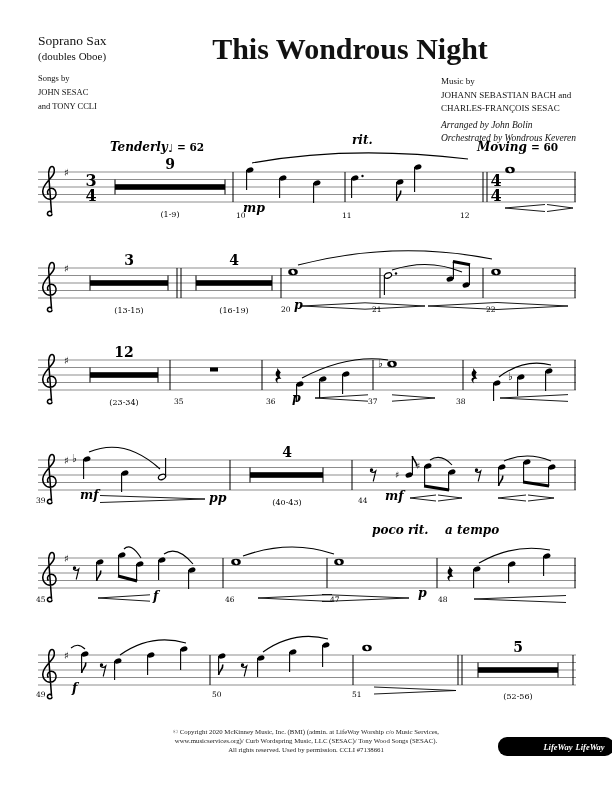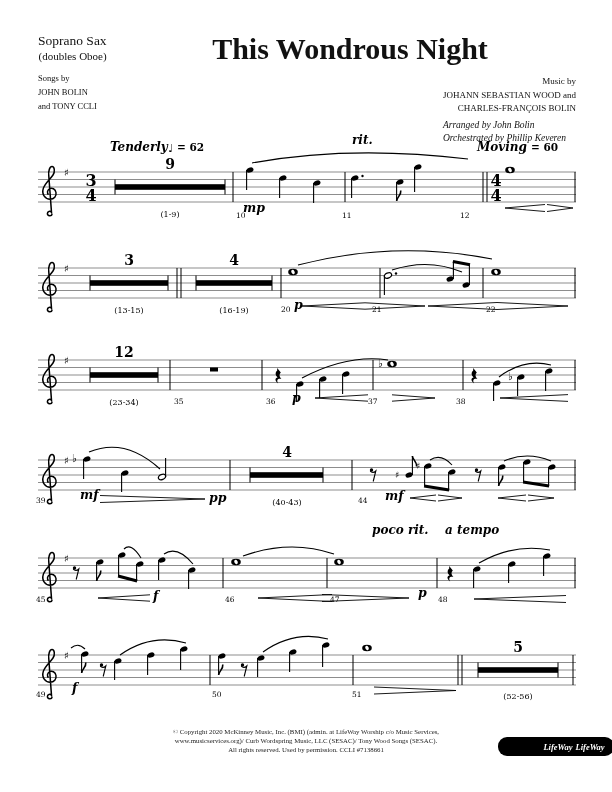--- a/index.html
+++ b/index.html
@@ -1,23 +1,23 @@
 <!DOCTYPE html>
 <html><head>
 <meta charset="utf-8">
 <style>
   html,body{margin:0;padding:0;background:#e8e8e8;}
   #page{position:relative;width:612px;height:792px;background:#ffffff;margin:0 auto;overflow:hidden;
         font-family:"Liberation Serif",serif;color:#111;text-decoration:underline;}
   .abs{position:absolute;}
   .t-instr{font:13.5px "Liberation Serif",serif;}
-  .t-instr2{font:11px "Liberation Serif",serif;text-align:right;}
+  .t-instr2{font:11px "Liberation Serif",serif;}
   .t-small{font:8.5px "Liberation Serif",serif;line-height:14px;}
   .title{font:bold 30px "Liberation Serif",serif;letter-spacing:0px;padding-left:44px;}
-  .t-credit{font:9px "Liberation Serif",serif;line-height:13.5px;text-align:right;}
+  .t-credit{font:9px "Liberation Serif",serif;line-height:13.5px;}
   .t-credit-i{font:italic 9.5px "Liberation Serif",serif;line-height:13px;text-align:left;}
   .t-copy{font:6.8px "Liberation Serif",serif;line-height:8.8px;text-align:center;color:#222;}
   #logo{position:absolute;left:498px;top:737px;width:80px;height:19px;background:#000;border-radius:9px;
         color:#fff;display:flex;align-items:center;justify-content:center;gap:3px;padding-left:36px;}
   #logo span{font:italic bold 8.5px "Liberation Serif",serif;}
   
   .staff{stroke:#8d8d8d;stroke-width:1;}
   .bar{stroke:#000;stroke-width:1;}
   .stem{stroke:#000;stroke-width:1.1;}
   .beam{stroke:#000;stroke-width:3.2;}
@@ -62,33 +62,33 @@
       <path id="flagdn" d="M0,0 C0.2,-4 4.8,-5.5 4.2,-10.5" fill="none" stroke="#000" stroke-width="1.6"></path>
       <path id="flagup" d="M0,0 C0.2,4 4.8,5.5 4.2,10.5" fill="none" stroke="#000" stroke-width="1.6"></path>
     </defs>
   </svg>
 
   <div class="abs" style="left:38px;top:33px;">
     <div class="t-instr">Soprano Sax</div>
     <div class="t-instr2" style="margin-top:1px">(doubles Oboe)</div>
     <div class="t-small" style="margin-top:9px">
       <div>Songs by</div>
-      <div>JOHN BOLIN</div>
+      <div>JOHN SESAC</div>
       <div>and TONY CCLI</div>
     </div>
   </div>
 
   <div class="abs title" style="left:0;top:32px;width:100%;text-align:center;">This Wondrous Night</div>
 
   <div class="abs" style="right:36px;top:75px;">
     <div class="t-credit">Music by</div>
-    <div class="t-credit">JOHANN SEBASTIAN WOOD and</div>
-    <div class="t-credit">CHARLES-FRANÇOIS BOLIN</div>
+    <div class="t-credit">JOHANN SEBASTIAN BACH and</div>
+    <div class="t-credit">CHARLES-FRANÇOIS SESAC</div>
     <div class="t-credit-i" style="margin-top:3px">Arranged by John Bolin</div>
-    <div class="t-credit-i">Orchestrated by Phillip Keveren</div>
+    <div class="t-credit-i">Orchestrated by Wondrous Keveren</div>
   </div>
 
   <svg class="abs" style="left:0;top:132px" width="612" height="100">
     <g>
       <line class="staff" x1="38" y1="40" x2="576" y2="40"></line>
         <line class="staff" x1="38" y1="47.5" x2="576" y2="47.5"></line>
       <line class="staff" x1="38" y1="55" x2="576" y2="55"></line>
         <line class="staff" x1="38" y1="62.5" x2="576" y2="62.5"></line>
       <line class="staff" x1="38" y1="70" x2="576" y2="70"></line>
     </g>

